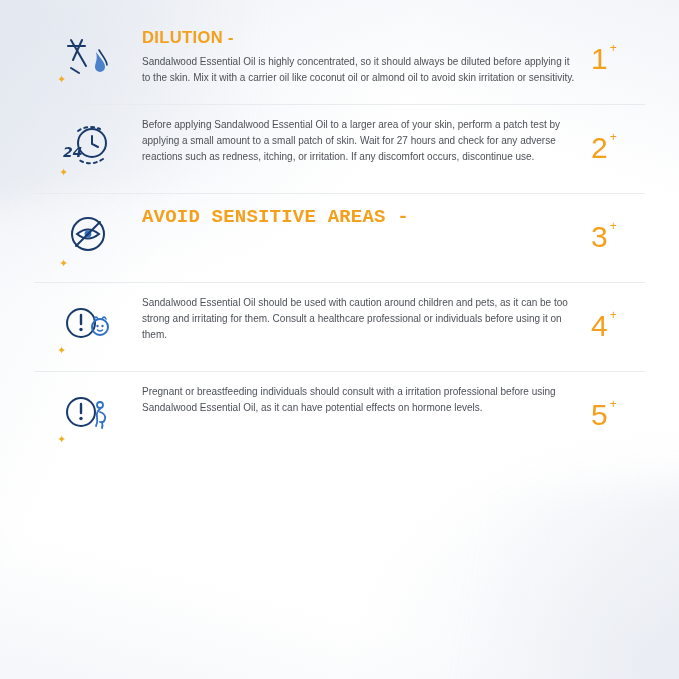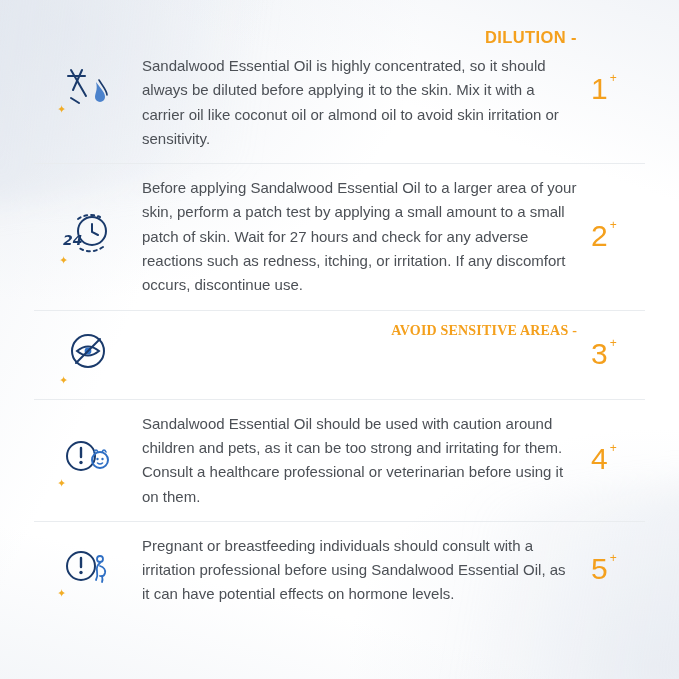--- a/index.html
+++ b/index.html
@@ -93,35 +93,34 @@
     padding-top: 2px;
   }
 
   .heading {
     color: #f4a01d;
     font-size: 16.5px;
     font-weight: bold;
     letter-spacing: 0.4px;
     margin: 0 0 7px 0;
     text-transform: uppercase;
-    text-align: right;
   }
   .heading .dash {
     color: #f4a01d;
     font-weight: bold;
   }
   .heading.curvy {
-    font-family: Liberation Serif, serif;
+    font-family: Liberation Mono, monospace;
     letter-spacing: 0.2px;
-    font-size: 14px;
+    font-size: 19px;
   }
 
   .body {
     color: #4c5056;
-    font-size: 15px;
+    font-size: 10px;
     line-height: 1.62;
     margin: 0;
     max-width: 442px;
   }
 
   .num-col {
     flex: 0 0 54px;
     width: 54px;
     display: flex;
     align-items: center;
@@ -229,21 +228,21 @@
           <circle cx="42.5" cy="33" r="1.2" fill="#2f6fc4"></circle>
           <circle cx="47.5" cy="33" r="1.2" fill="#2f6fc4"></circle>
           <path d="M42.5 37 q2.5 2 5 0" stroke="#2f6fc4" stroke-width="1.6" fill="none" stroke-linecap="round"></path>
           <path d="M39 26 q2 -4 4 0" stroke="#2f6fc4" stroke-width="1.6" fill="none" stroke-linecap="round"></path>
           <path d="M47 26 q2 -4 4 0" stroke="#2f6fc4" stroke-width="1.6" fill="none" stroke-linecap="round"></path>
         </svg>
         <span class="spark" style="left:2px; top:52px;">✦</span>
       </div>
     </div>
     <div class="text-col">
-      <p class="body">Sandalwood Essential Oil should be used with caution around children and pets, as it can be too strong and irritating for them. Consult a healthcare professional or veterinarian before using it on them.</p>
+      <p class="body">Sandalwood Essential Oil should be used with caution around children and pets, as it can be too strong and irritating for them. Consult a healthcare professional or individuals before using it on them.</p>
     </div>
     <div class="num-col">
       <div class="num"><span>4</span><span class="plus">+</span></div>
     </div>
   </div>
 
   <div class="item">
     <div class="icon-col">
       <div class="icon-box">
         <svg width="66" height="66" viewBox="0 0 66 66" fill="none">

